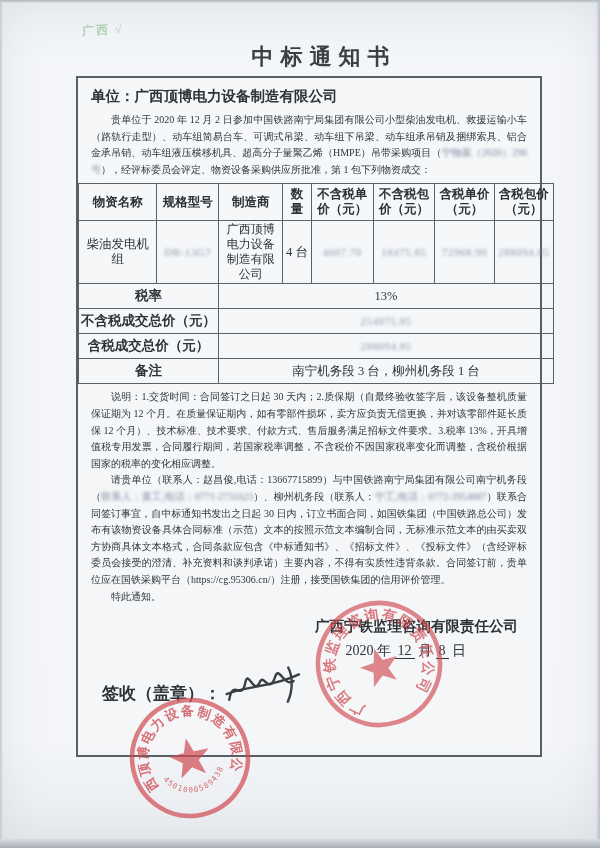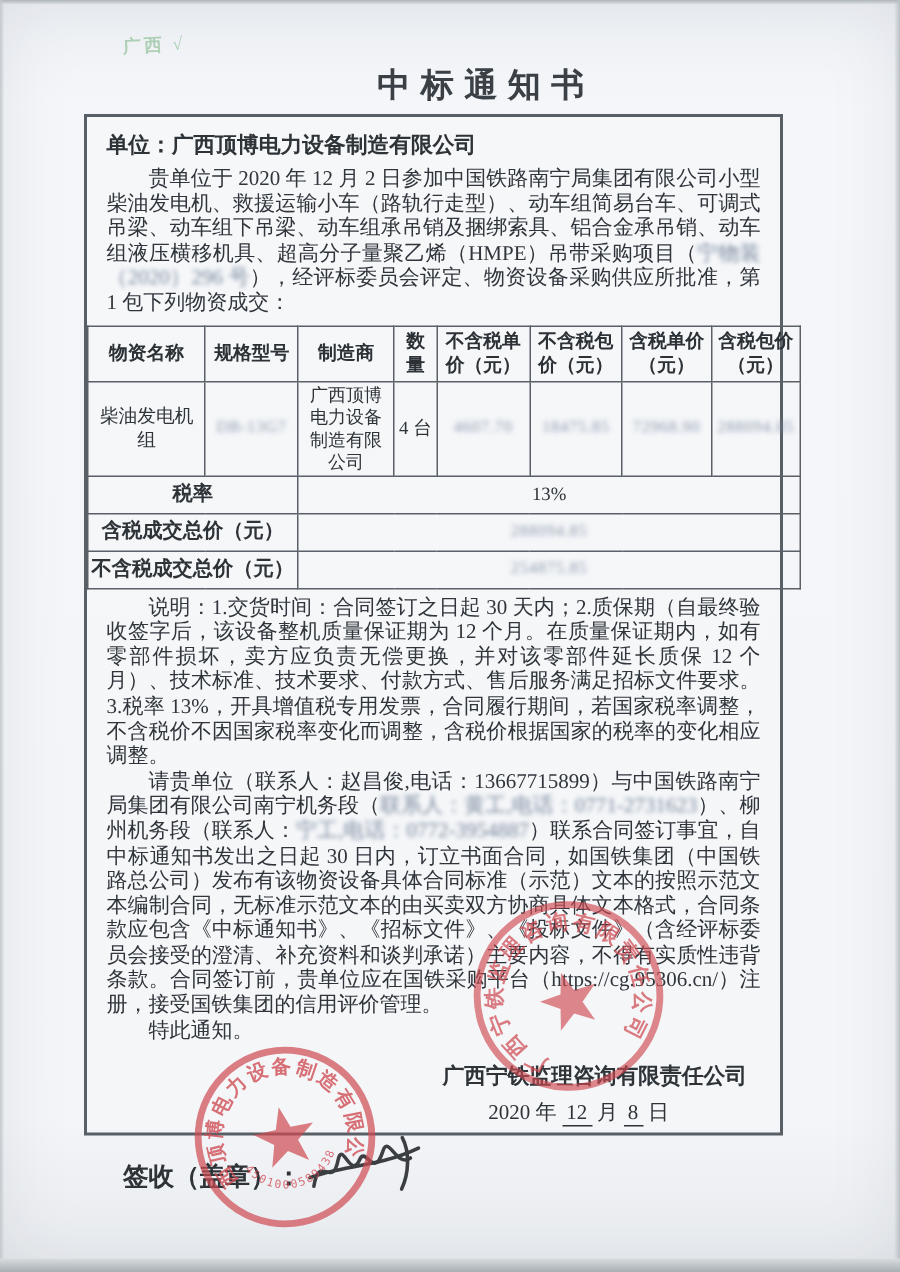--- a/index.html
+++ b/index.html
@@ -23,27 +23,27 @@
     position:absolute;left:82px;top:22px;
     color:#6fae77;opacity:.5;font-size:12px;font-weight:bold;letter-spacing:2px;
     transform:rotate(-3deg);
   }
   .doc-title{
     position:absolute;top:30px;left:0;width:100%;
     text-align:center;font-size:22px;font-weight:bold;letter-spacing:7px;
     color:#3a4046;margin:12px;padding-left:12px;
   }
   .main-box{
-    position:absolute;left:56px;top:76px;width:466px;height:681px;
+    position:absolute;left:76px;top:76px;width:466px;height:681px;
     border:2px solid #585f66;box-sizing:border-box;
     background:rgba(255,255,255,.12);
   }
   .unit-line{margin:9px 13px 0 13px;font-size:14.5px;font-weight:bold;}
   .para{
-    margin:6px 13px 0 13px;font-size:14px;line-height:16.6px;
+    margin:6px 13px 0 13px;font-size:10px;line-height:16.6px;
     text-align:justify;text-indent:2em;color:#30353b;
   }
   .blur-bit{filter:blur(1.4px);color:#6e7d95;opacity:.9;}
   .blur-val{filter:blur(1.8px);color:#7d8aa0;opacity:.85;font-size:11px;letter-spacing:.5px;}
 
   table.goods{
     width:476px;margin:5px auto 0 auto;border-collapse:collapse;table-layout:fixed;
     font-size:12.5px;
   }
   table.goods td{
@@ -123,26 +123,30 @@
         <td class="blur-val">4607.70</td>
         <td class="blur-val">18475.85</td>
         <td class="blur-val">72968.90</td>
         <td class="blur-val">288094.85</td>
       </tr>
       <tr class="small">
         <td colspan="2" class="lbl">税率</td>
         <td colspan="6">13%</td>
       </tr>
       <tr class="small">
+        <td colspan="2" class="lbl">不含税成交总价（元）</td>
+        <td colspan="6" class="blur-val">254875.85</td>
+      </tr>
+      <tr class="small">
         <td colspan="2" class="lbl">含税成交总价（元）</td>
         <td colspan="6" class="blur-val">288094.85</td>
       </tr>
       <tr class="small">
-        <td colspan="2" class="lbl">不含税成交总价（元）</td>
-        <td colspan="6" class="blur-val">254875.85</td>
+        <td colspan="2" class="lbl">备注</td>
+        <td colspan="6">南宁机务段 3 台，柳州机务段 1 台</td>
       </tr>
     </tbody>
       </table>
 
     <p class="para notes">说明：1.交货时间：合同签订之日起 30 天内；2.质保期（自最终验收签字后，该设备整机质量保证期为 12 个月。在质量保证期内，如有零部件损坏，卖方应负责无偿更换，并对该零部件延长质保 12 个月）、技术标准、技术要求、付款方式、售后服务满足招标文件要求。3.税率 13%，开具增值税专用发票，合同履行期间，若国家税率调整，不含税价不因国家税率变化而调整，含税价根据国家的税率的变化相应调整。</p>
 
     <p class="para contact">
       <span>请贵单位（联系人：赵昌俊,电话：13667715899）与中国铁路南宁局集团有限公司南宁机务段（</span><span class="blur-bit">联系人：黄工,电话：0771-2731623</span><span>）、柳州机务段（联系人：</span><span class="blur-bit">宁工,电话：0772-3954887</span><span>）联系合同签订事宜，自中标通知书发出之日起 30 日内，订立书面合同，如国铁集团（中国铁路总公司）发布有该物资设备具体合同标准（示范）文本的按照示范文本编制合同，无标准示范文本的由买卖双方协商具体文本格式，合同条款应包含《中标通知书》、《招标文件》、《投标文件》（含经评标委员会接受的澄清、补充资料和谈判承诺）主要内容，不得有实质性违背条款。合同签订前，贵单位应在国铁采购平台（https://cg.95306.cn/）注册，接受国铁集团的信用评价管理。</span>
     </p>
 

